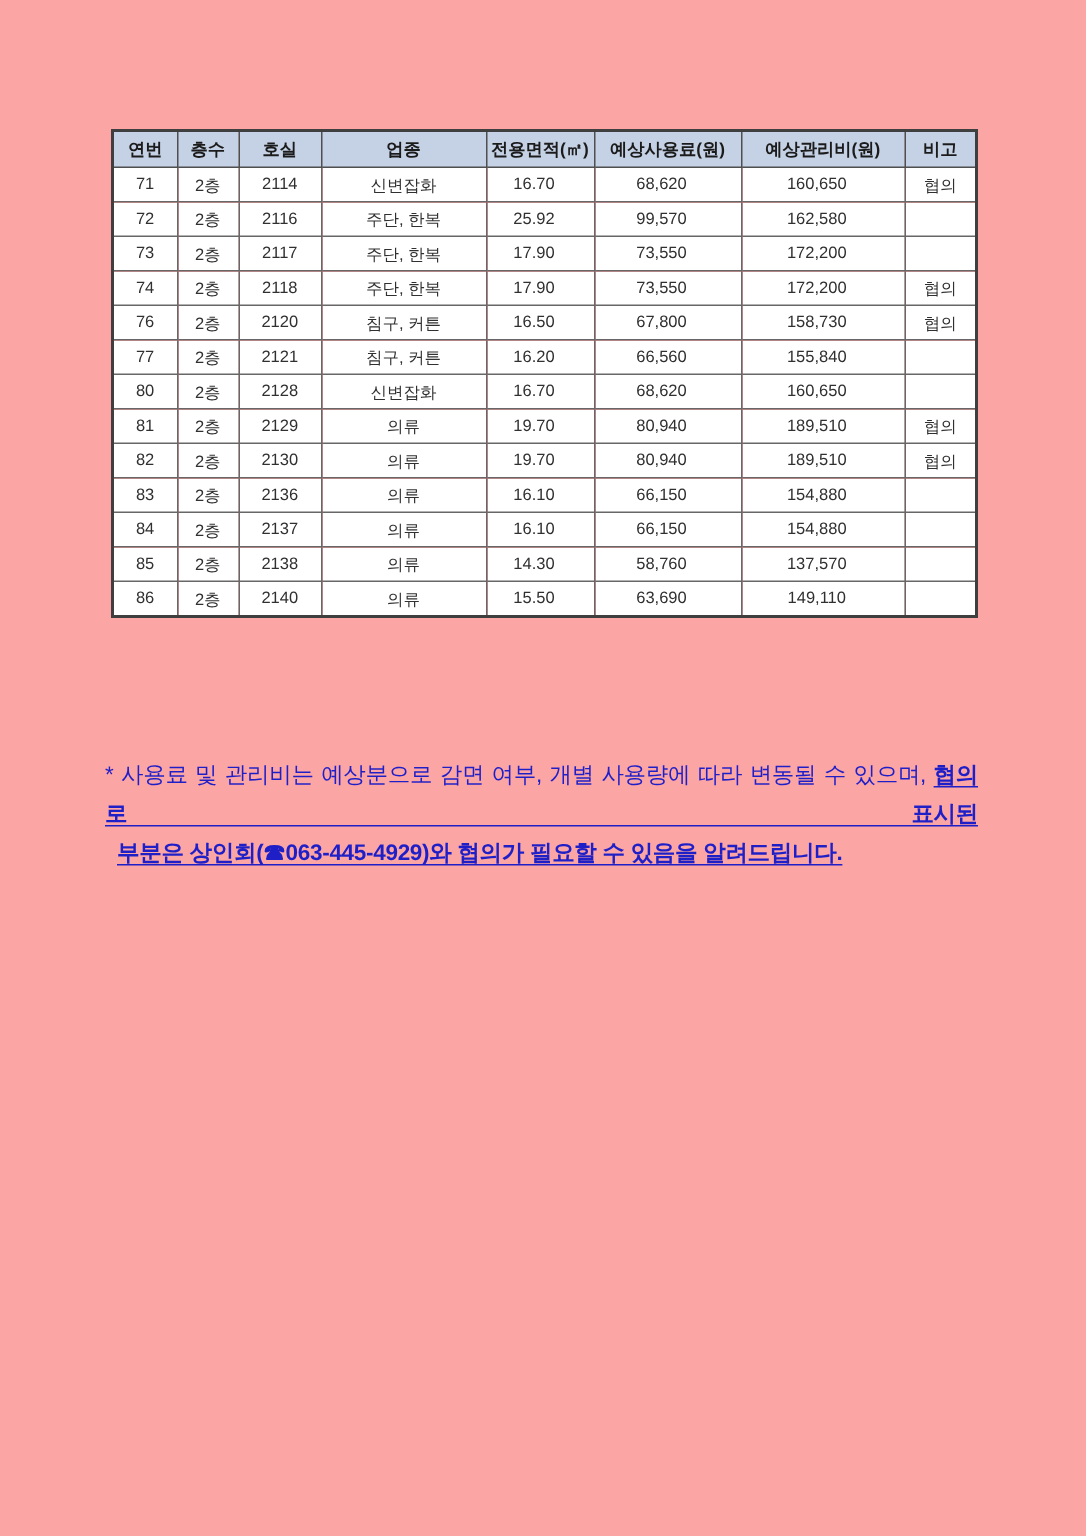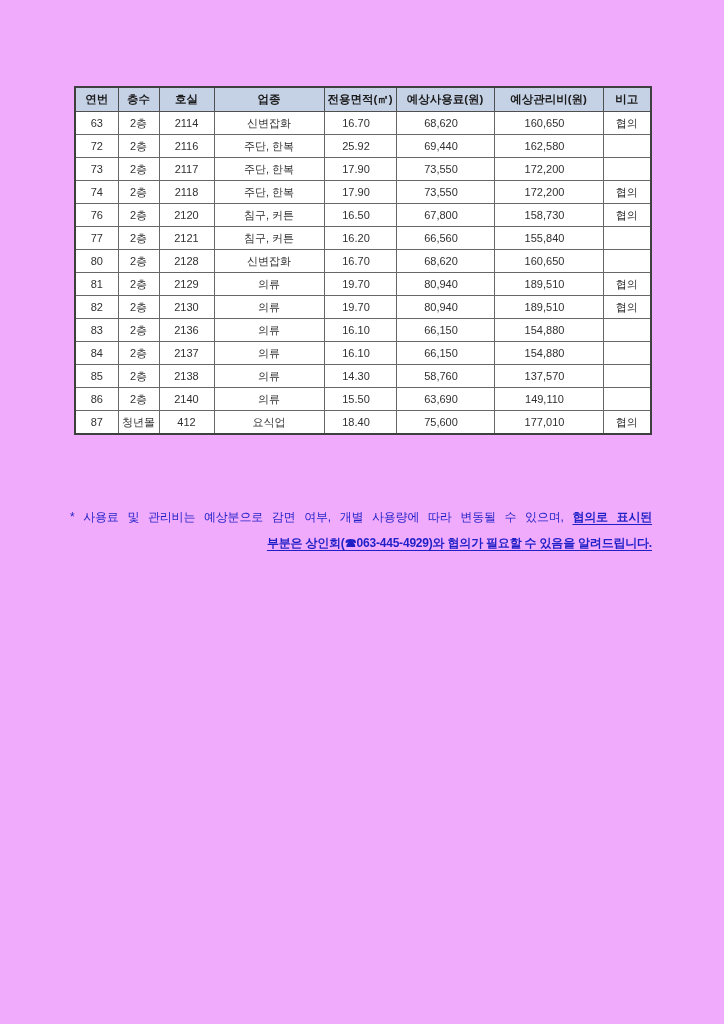--- a/index.html
+++ b/index.html
@@ -1,20 +1,20 @@
 <!DOCTYPE html>
 <html><head>
 <meta charset="utf-8">
 <style>
   html, body { margin: 0; padding: 0; background: #ffffff; }
   .page {
     position: relative;
     width: 724px;
     height: 1024px;
-    background: #f0abfc;
+    background: #fca5a5;
     font-family: "Liberation Sans", sans-serif;
     overflow: hidden;
   }
 
   .table-wrap {
     position: absolute;
     left: 74px;
     top: 86px;
   }
 
@@ -50,32 +50,32 @@
   table.fee-table td.num {
     text-align: center;
     padding-right: 8px;
   }
 
   .footnote {
     position: absolute;
     left: 70px;
     top: 504px;
     width: 582px;
-    font-size: 12px;
+    font-size: 15px;
     line-height: 26px;
     color: #1f1fc8;
     letter-spacing: -0.2px;
   }
   .fn-line1 {
     text-align: justify;
     text-align-last: justify;
   }
   .fn-line2 {
     padding-left: 8px;
-    text-align: right;
+    text-align: left;
   }
   .fn-em {
     font-weight: bold;
     text-decoration: underline;
     text-underline-offset: 3px;
   }
 </style>
 </head>
 <body>
 
@@ -100,36 +100,36 @@
           <th>호실</th>
           <th>업종</th>
           <th>전용면적(㎡)</th>
           <th>예상사용료(원)</th>
           <th>예상관리비(원)</th>
           <th>비고</th>
         </tr>
       </thead>
       <tbody>
           <tr>
-            <td>63</td>
+            <td>71</td>
             <td>2층</td>
             <td>2114</td>
             <td>신변잡화</td>
             <td class="num">16.70</td>
             <td class="num">68,620</td>
             <td class="num">160,650</td>
             <td>협의</td>
           </tr>
           <tr>
             <td>72</td>
             <td>2층</td>
             <td>2116</td>
             <td>주단, 한복</td>
             <td class="num">25.92</td>
-            <td class="num">69,440</td>
+            <td class="num">99,570</td>
             <td class="num">162,580</td>
             <td></td>
           </tr>
           <tr>
             <td>73</td>
             <td>2층</td>
             <td>2117</td>
             <td>주단, 한복</td>
             <td class="num">17.90</td>
             <td class="num">73,550</td>
@@ -228,30 +228,20 @@
           </tr>
           <tr>
             <td>86</td>
             <td>2층</td>
             <td>2140</td>
             <td>의류</td>
             <td class="num">15.50</td>
             <td class="num">63,690</td>
             <td class="num">149,110</td>
             <td></td>
-          </tr>
-          <tr>
-            <td>87</td>
-            <td>청년몰</td>
-            <td>412</td>
-            <td>요식업</td>
-            <td class="num">18.40</td>
-            <td class="num">75,600</td>
-            <td class="num">177,010</td>
-            <td>협의</td>
           </tr>
         </tbody>
     </table>
   </div>
 
   <div class="footnote">
     <div class="fn-line1">
       <span>*</span>
       <span>사용료 및 관리비는 예상분으로 감면 여부, 개별 사용량에 따라 변동될 수 있으며,</span>
       <span class="fn-em">협의로 표시된</span>

